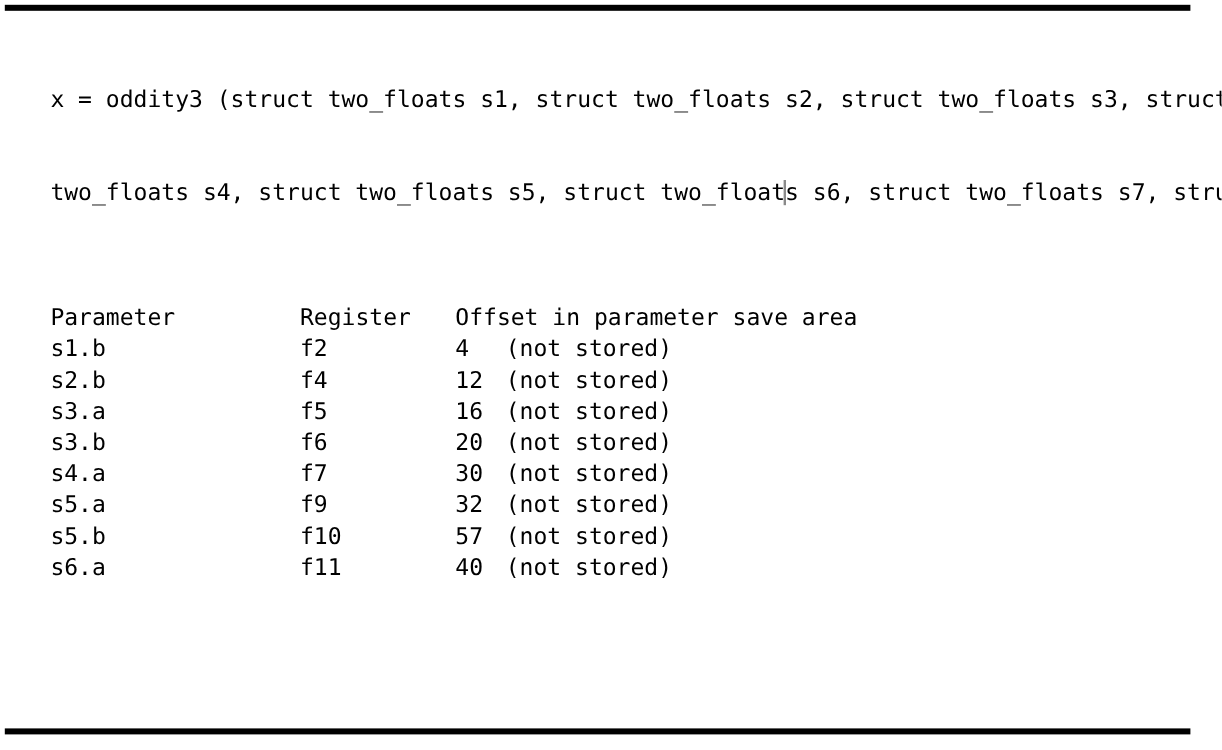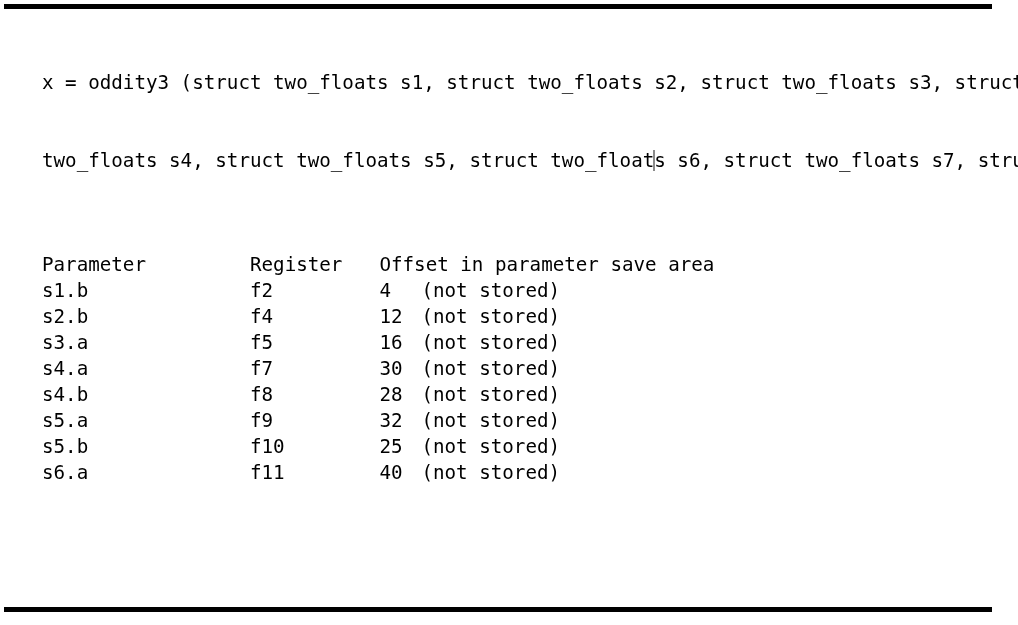--- a/index.html
+++ b/index.html
@@ -132,41 +132,41 @@
             <td class="col-off">12</td>
             <td class="col-desc">(not stored)</td>
           </tr>
           <tr>
             <td class="col-param">s3.a</td>
             <td class="col-reg">f5</td>
             <td class="col-off">16</td>
             <td class="col-desc">(not stored)</td>
           </tr>
           <tr>
+            <td class="col-param">s3.b</td>
+            <td class="col-reg">f6</td>
+            <td class="col-off">20</td>
+            <td class="col-desc">(not stored)</td>
+          </tr>
+          <tr>
             <td class="col-param">s4.a</td>
             <td class="col-reg">f7</td>
             <td class="col-off">30</td>
-            <td class="col-desc">(not stored)</td>
-          </tr>
-          <tr>
-            <td class="col-param">s4.b</td>
-            <td class="col-reg">f8</td>
-            <td class="col-off">28</td>
             <td class="col-desc">(not stored)</td>
           </tr>
           <tr>
             <td class="col-param">s5.a</td>
             <td class="col-reg">f9</td>
             <td class="col-off">32</td>
             <td class="col-desc">(not stored)</td>
           </tr>
           <tr>
             <td class="col-param">s5.b</td>
             <td class="col-reg">f10</td>
-            <td class="col-off">25</td>
+            <td class="col-off">57</td>
             <td class="col-desc">(not stored)</td>
           </tr>
           <tr>
             <td class="col-param">s6.a</td>
             <td class="col-reg">f11</td>
             <td class="col-off">40</td>
             <td class="col-desc">(not stored)</td>
           </tr>
         </tbody>
     </table>

